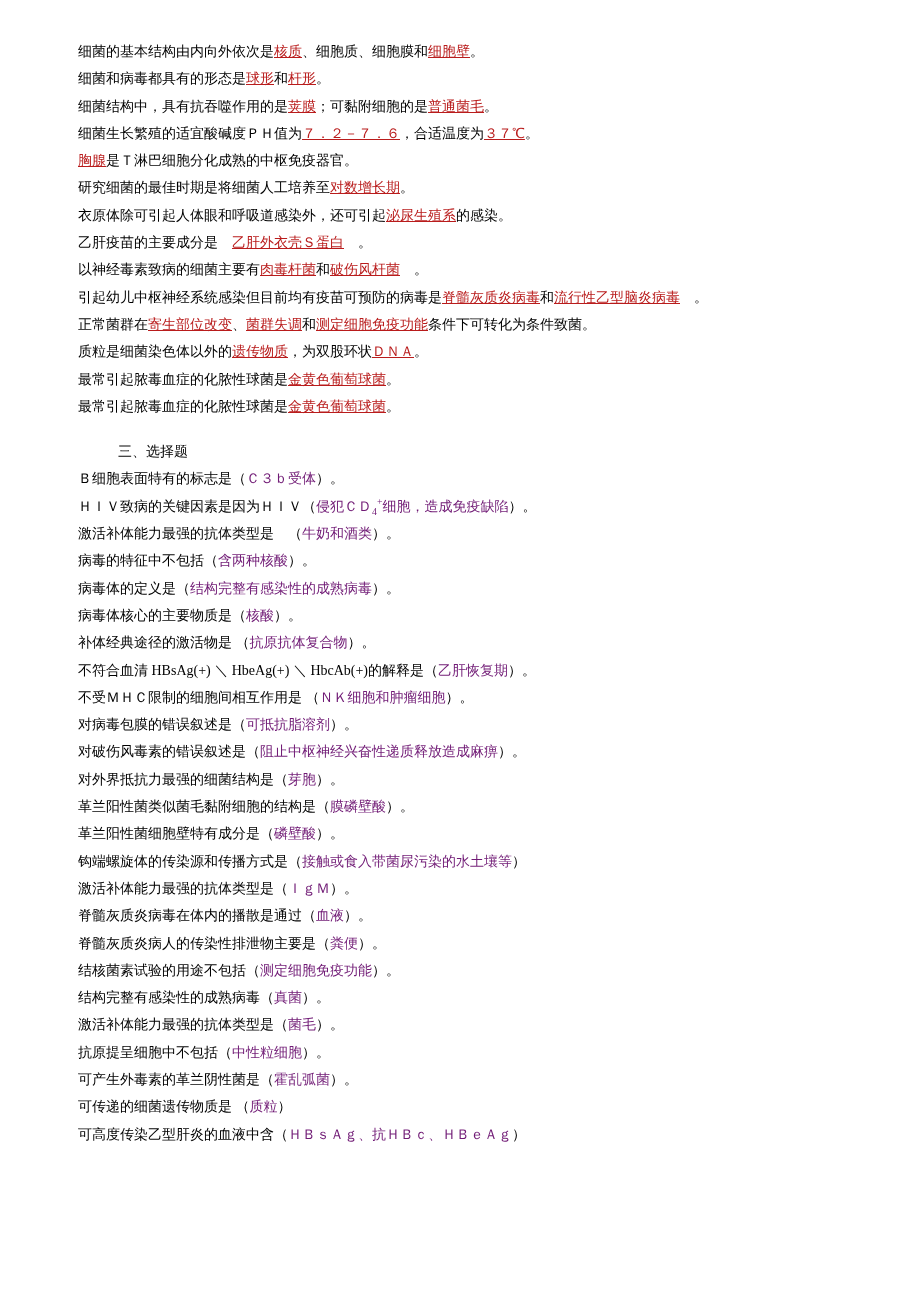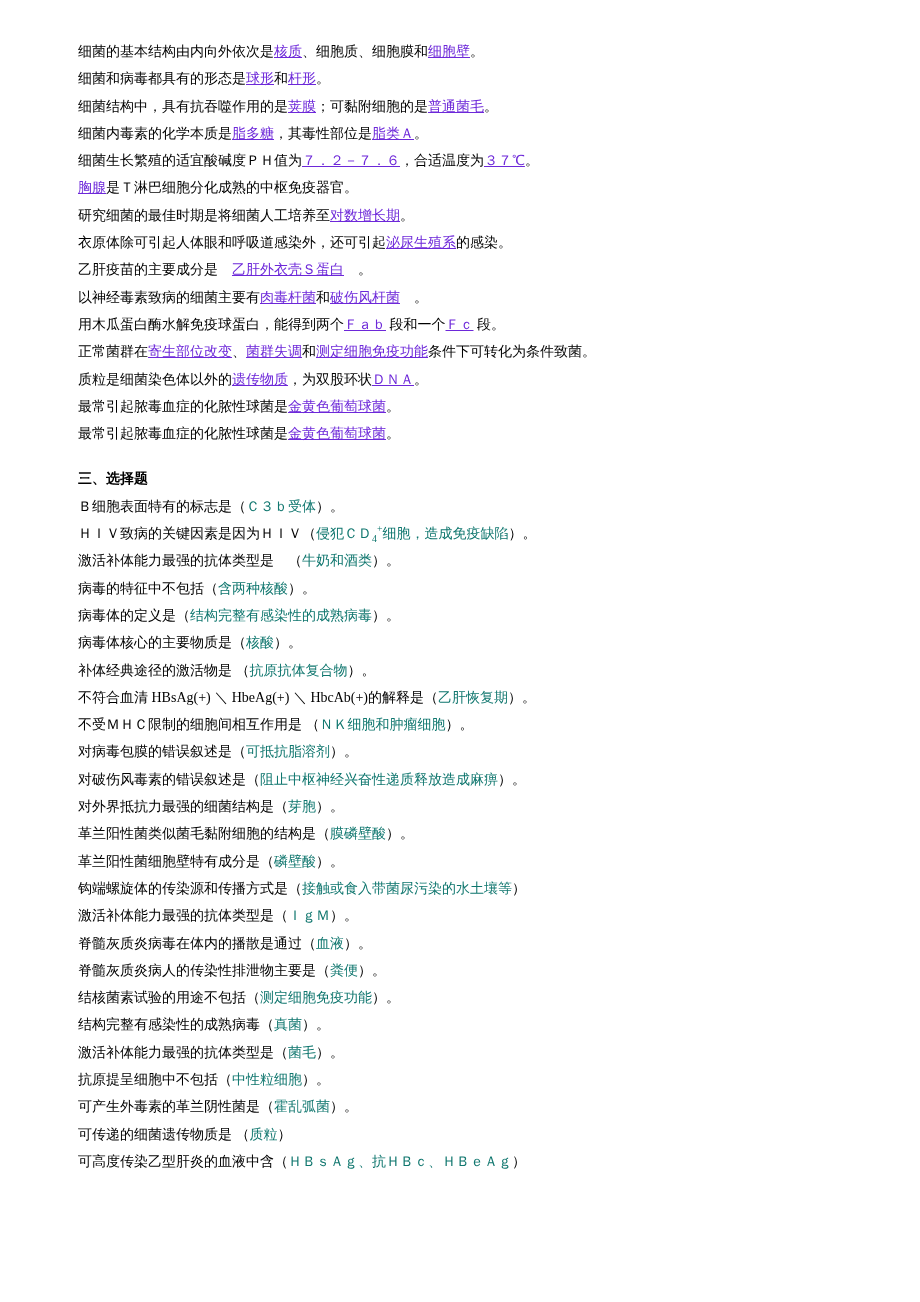--- a/index.html
+++ b/index.html
@@ -7,40 +7,39 @@
     padding: 38px 78px;
     font-family: "SimSun", "宋体", serif;
     font-size: 14px;
     line-height: 1.95;
     color: #000;
     background: #fff;
     width: 920px;
     box-sizing: border-box;
   }
   .line { display: block; }
-  .u { text-decoration: underline; color: #6d28d9; }
-  .red { color: #0f766e; text-align: right; }
-  .heading { font-weight: bold; margin-top: 18px; }
+  .u { text-decoration: underline; color: #b91c1c; }
+  .red { color: #701a75; text-align: right; }
+  .heading { font-weight: normal; margin-top: 18px; margin-left: 40px; }
   sup, sub { font-size: 0.7em; line-height: 0; }
 </style>
 </head>
 <body>
 
 <div id="fill-block">
     <div class="line"><span>细菌的基本结构由内向外依次是</span><span class="u">核质</span><span>、细胞质、细胞膜和</span><span class="u">细胞壁</span><span>。</span></div>
     <div class="line"><span>细菌和病毒都具有的形态是</span><span class="u">球形</span><span>和</span><span class="u">杆形</span><span>。</span></div>
     <div class="line"><span>细菌结构中，具有抗吞噬作用的是</span><span class="u">荚膜</span><span>；可黏附细胞的是</span><span class="u">普通菌毛</span><span>。</span></div>
-    <div class="line"><span>细菌内毒素的化学本质是</span><span class="u">脂多糖</span><span>，其毒性部位是</span><span class="u">脂类Ａ</span><span>。</span></div>
     <div class="line"><span>细菌生长繁殖的适宜酸碱度ＰＨ值为</span><span class="u">７．２－７．６</span><span>，合适温度为</span><span class="u">３７℃</span><span>。</span></div>
     <div class="line"><span class="u">胸腺</span><span>是Ｔ淋巴细胞分化成熟的中枢免疫器官。</span></div>
     <div class="line"><span>研究细菌的最佳时期是将细菌人工培养至</span><span class="u">对数增长期</span><span>。</span></div>
     <div class="line"><span>衣原体除可引起人体眼和呼吸道感染外，还可引起</span><span class="u">泌尿生殖系</span><span>的感染。</span></div>
     <div class="line"><span>乙肝疫苗的主要成分是　</span><span class="u">乙肝外衣壳Ｓ蛋白</span><span>　。</span></div>
     <div class="line"><span>以神经毒素致病的细菌主要有</span><span class="u">肉毒杆菌</span><span>和</span><span class="u">破伤风杆菌</span><span>　。</span></div>
-    <div class="line"><span>用木瓜蛋白酶水解免疫球蛋白，能得到两个</span><span class="u">Ｆａｂ</span><span> 段和一个</span><span class="u">Ｆｃ</span><span> 段。</span></div>
+    <div class="line"><span>引起幼儿中枢神经系统感染但目前均有疫苗可预防的病毒是</span><span class="u">脊髓灰质炎病毒</span><span>和</span><span class="u">流行性乙型脑炎病毒</span><span>　。</span></div>
     <div class="line"><span>正常菌群在</span><span class="u">寄生部位改变</span><span>、</span><span class="u">菌群失调</span><span>和</span><span class="u">测定细胞免疫功能</span><span>条件下可转化为条件致菌。</span></div>
     <div class="line"><span>质粒是细菌染色体以外的</span><span class="u">遗传物质</span><span>，为双股环状</span><span class="u">ＤＮＡ</span><span>。</span></div>
     <div class="line"><span>最常引起脓毒血症的化脓性球菌是</span><span class="u">金黄色葡萄球菌</span><span>。</span></div>
     <div class="line"><span>最常引起脓毒血症的化脓性球菌是</span><span class="u">金黄色葡萄球菌</span><span>。</span></div>
   </div>
 <div class="heading">三、选择题</div>
 <div id="mc-block">
     <div class="line"><span>Ｂ细胞表面特有的标志是（</span><span class="red">Ｃ３ｂ受体</span><span>）。</span></div>
     <div class="line"><span>ＨＩＶ致病的关键因素是因为ＨＩＶ（</span><span class="red">侵犯ＣＤ</span><sub><span class="red">4</span></sub><sup><span class="red">+</span></sup><span class="red">细胞，造成免疫缺陷</span><span>）。</span></div>
     <div class="line"><span>激活补体能力最强的抗体类型是　（</span><span class="red">牛奶和酒类</span><span>）。</span></div>

